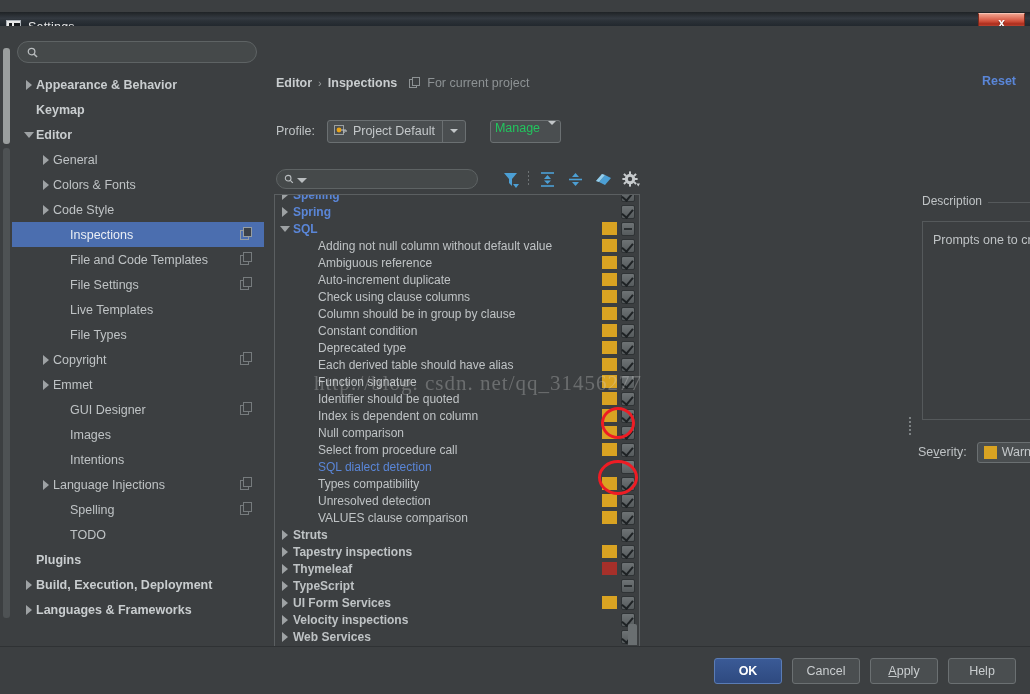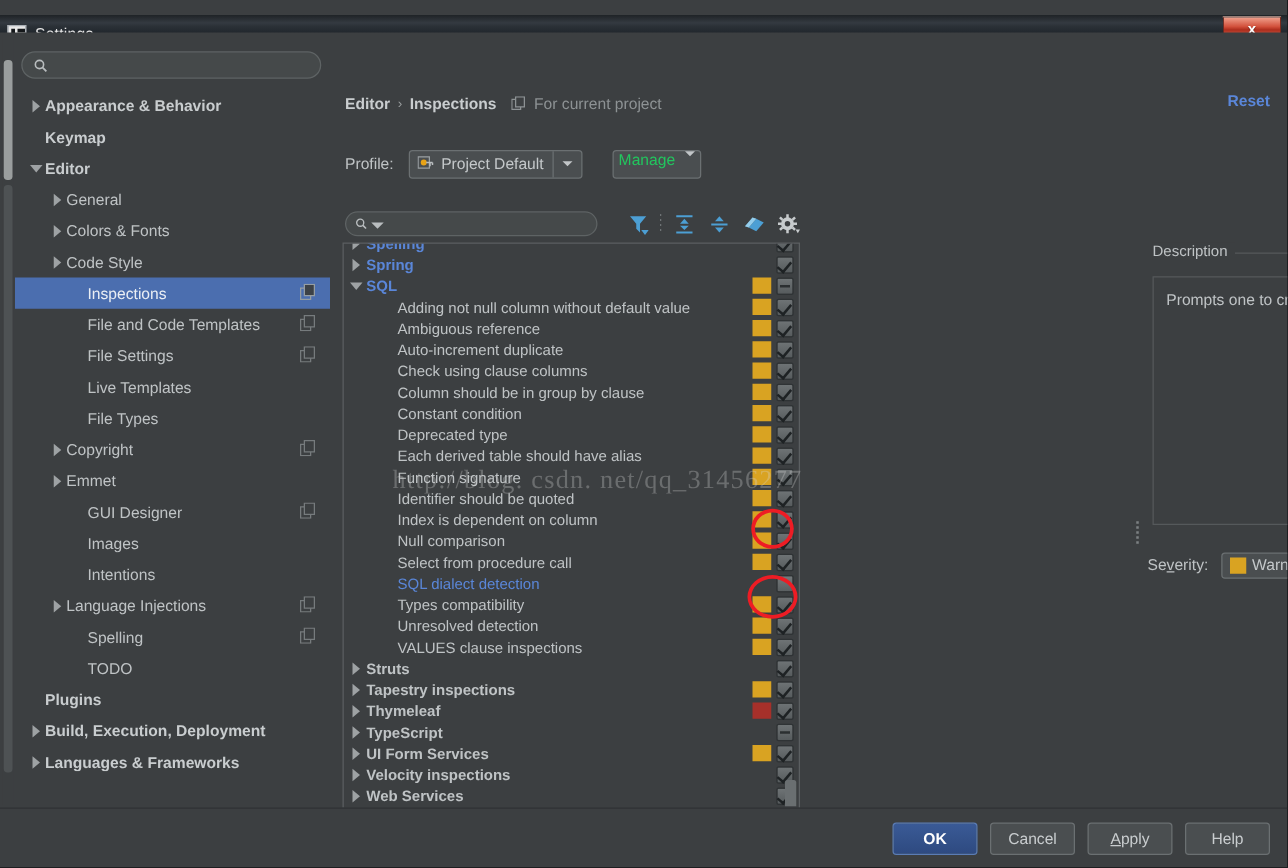--- a/index.html
+++ b/index.html
@@ -655,21 +655,21 @@
               <span class="ilbl">Types compatibility</span>
               <span class="sev-swatch" style="background:#d9a322"></span>
               <span class="chk on"></span>
             </div>
             <div class="irow ind-1">
               <span class="ilbl">Unresolved detection</span>
               <span class="sev-swatch" style="background:#d9a322"></span>
               <span class="chk on"></span>
             </div>
             <div class="irow ind-1">
-              <span class="ilbl">VALUES clause inspections</span>
+              <span class="ilbl">VALUES clause comparison</span>
               <span class="sev-swatch" style="background:#d9a322"></span>
               <span class="chk on"></span>
             </div>
             <div class="irow ind-0 grp">
               <span class="iarrow">
                 <i class="tri-right"></i>
               </span>
               <span class="ilbl">Struts</span>
               <span class="sev-swatch empty"></span>
               <span class="chk on"></span>

